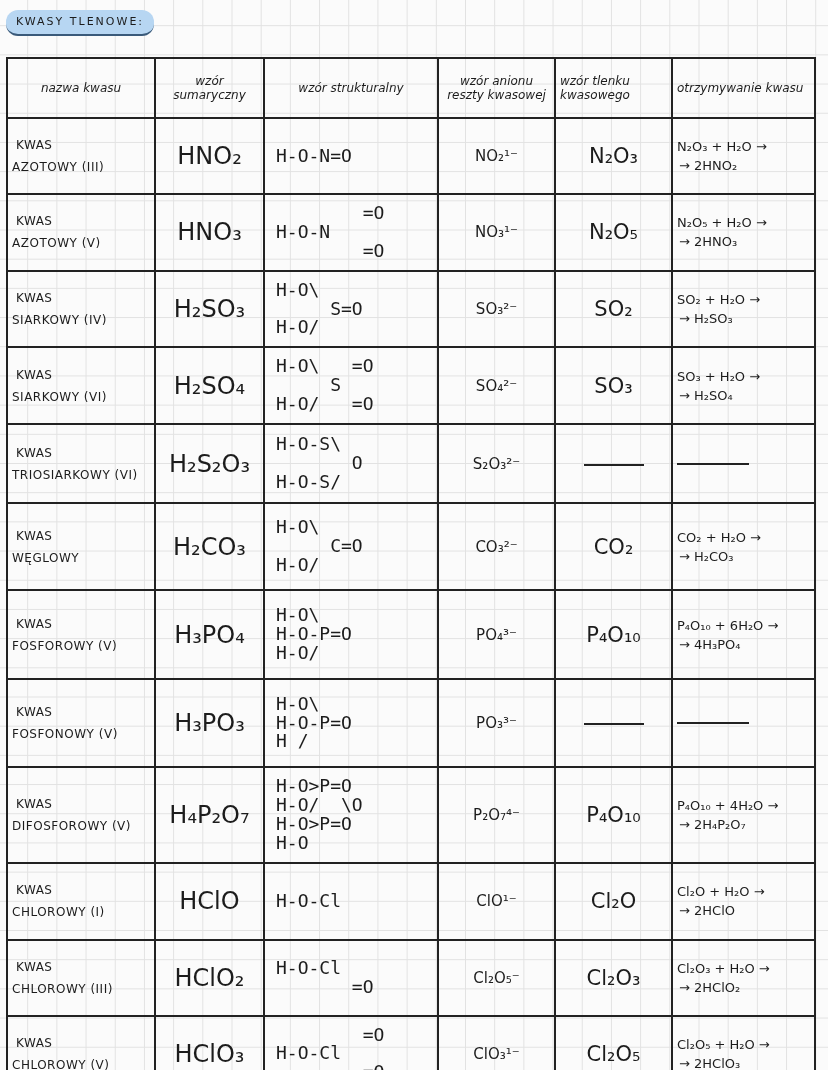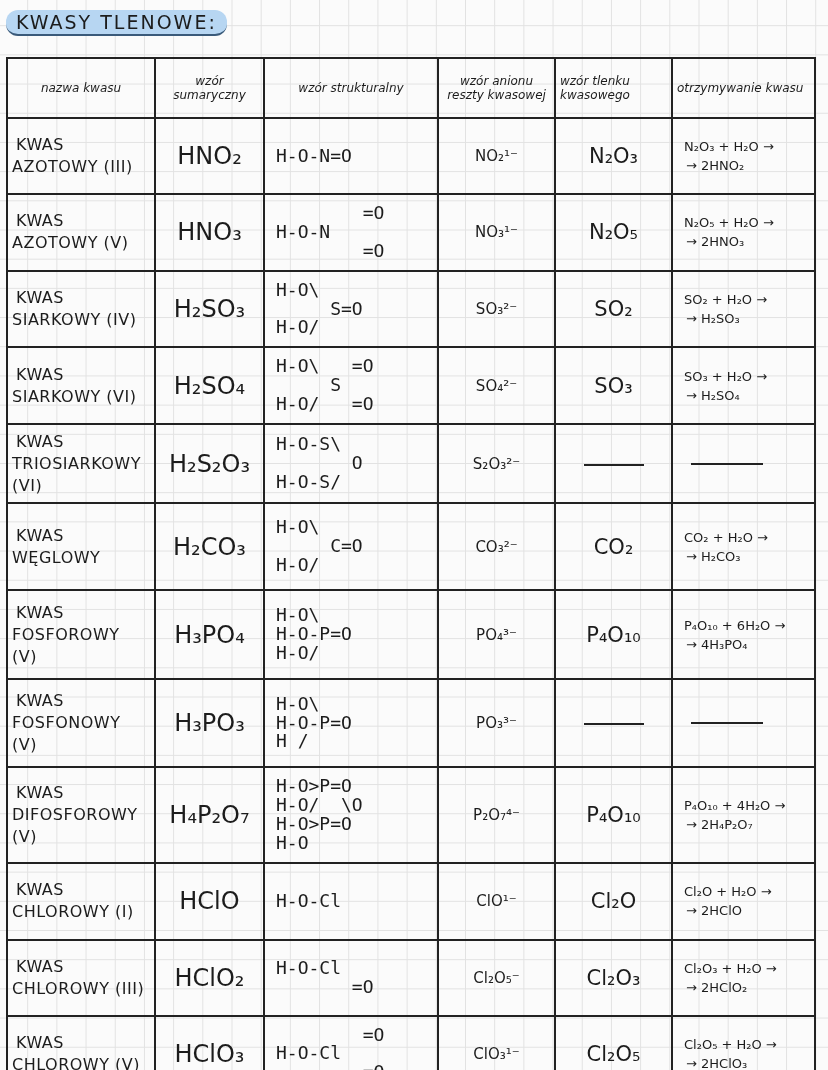--- a/index.html
+++ b/index.html
@@ -12,44 +12,44 @@
     background-size:29.2px 29.2px;
     background-position:-2px -4px;
     font-family:"DejaVu Sans", sans-serif;
     color:#1c1c1c;
   }
   .title {
     position:absolute; left:6px; top:10px; height:24px;
     padding:0 10px 0 10px;
     background:#b7d6f2; border-radius:12px;
     border-bottom:2px solid #3a5a7a;
-    font-size:19px; letter-spacing:2px; line-height:24px;
+    font-size:11px; letter-spacing:2px; line-height:24px;
     font-family:"DejaVu Sans", sans-serif; font-weight:normal;
   }
   table.acids {
     position:absolute; left:6px; top:57px;
     border-collapse:collapse; table-layout:fixed;
     width:808px;
   }
   table.acids td, table.acids th {
     border:2px solid #222; padding:2px 4px; vertical-align:middle;
     overflow:hidden;
   }
   th { font-weight:normal; font-size:12px; line-height:14px; text-align:center; font-style:italic; }
   th.c { text-align:left; }
-  td.name { font-size:16px; line-height:22px; text-transform:uppercase; letter-spacing:0.5px; }
+  td.name { font-size:12px; line-height:22px; text-transform:uppercase; letter-spacing:0.5px; }
   td.name .l1 { display:block; padding-left:4px; }
   td.name .l2 { display:block; }
   td.formula { font-size:24px; text-align:center; }
   td.struct { font-size:18px; font-family:"DejaVu Sans Mono", monospace; }
   td.struct pre { margin:7px; font-family:inherit; font-size:inherit; line-height:1.05; white-space:pre; }
   td.anion { font-size:15px; text-align:center; }
   td.oxide { font-size:21px; text-align:center; }
   td.rx { font-size:13px; line-height:19px; padding-left:14px; }
-  td.rx span { display:block;margin-left:7px; }
+  td.rx span { display:block; }
   td.rx .r2 { padding-left:2px; }
   .dash { display:inline-block; width:60px; height:2px; background:#222; vertical-align:middle; }
   .dash.wide { width:72px; }
   td.center { text-align:center; }
 </style>
 </head>
 <body>
 
 <div class="title">KWASY TLENOWE:</div>
 

